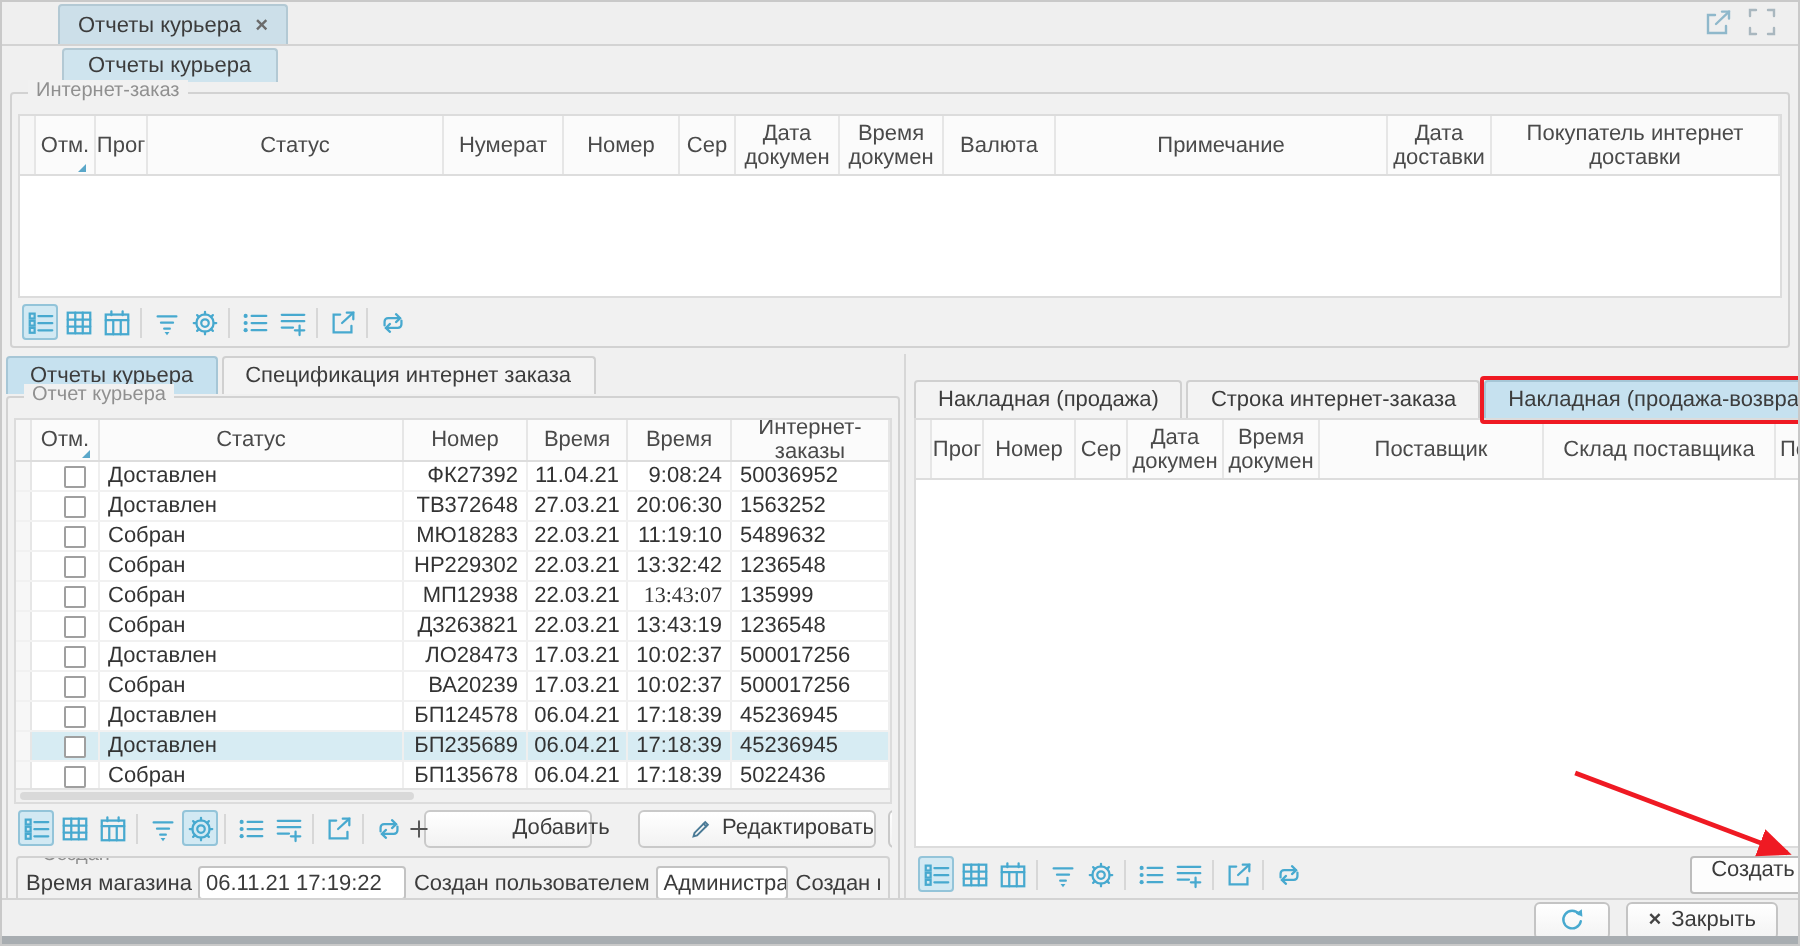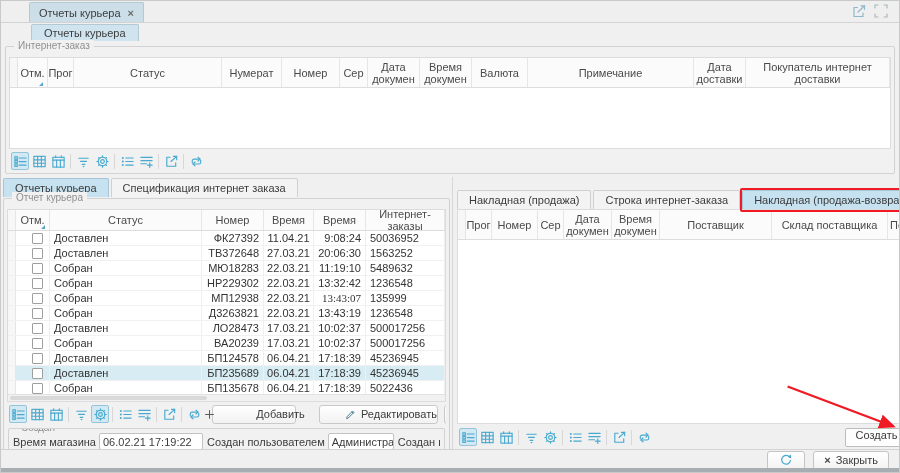--- a/index.html
+++ b/index.html
@@ -485,21 +485,21 @@
                 </svg>
               </span>
               <span>Удалить</span>
             </div>
           </div>
         <div class="group created">
           <span class="legend">Создан</span>
           <div id="createdFields" style="display:flex;align-items:center;gap:4px;overflow:hidden;">
               <div class="cfield">
                 <span class="flabel">Время магазина</span>
-                <div class="finput" style="width: 104px;">06.02.21 17:19:22</div>
+                <div class="finput" style="width: 104px;">06.11.21 17:19:22</div>
               </div>
               <div class="cfield">
                 <span class="flabel">Создан пользователем</span>
                 <div class="finput" style="width: 66px;">Администра</div>
               </div>
               <div class="cfield">
                 <span class="flabel">Создан на компьютере</span>
               </div>
             </div>
         </div>

